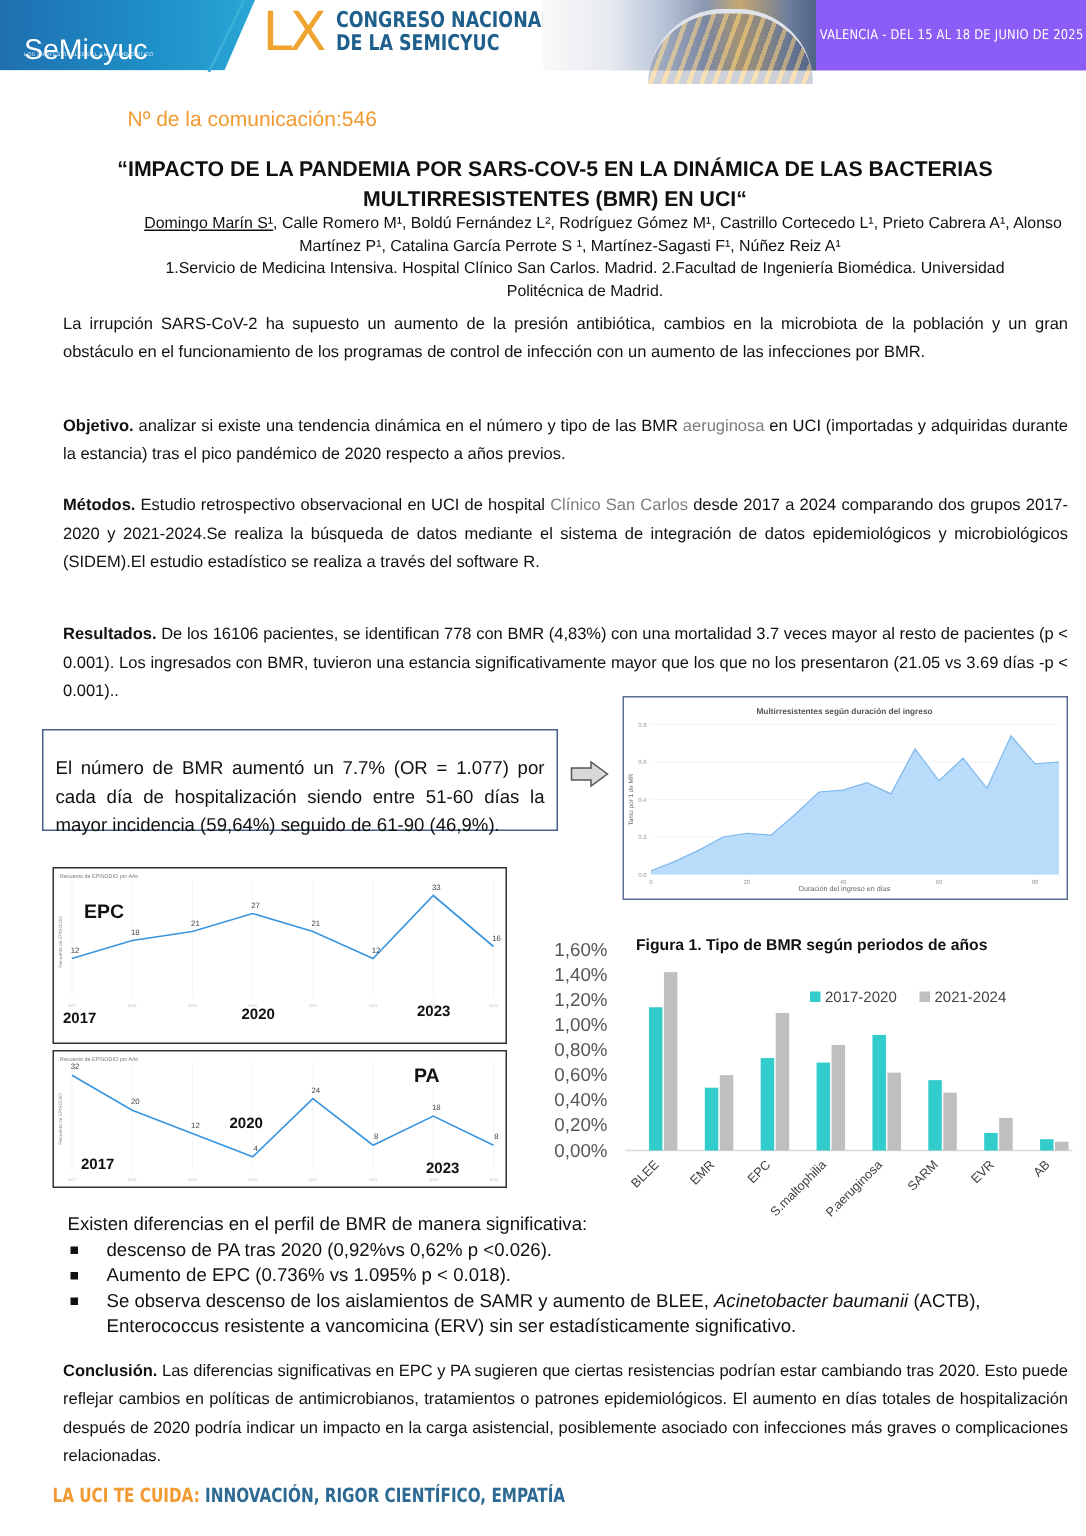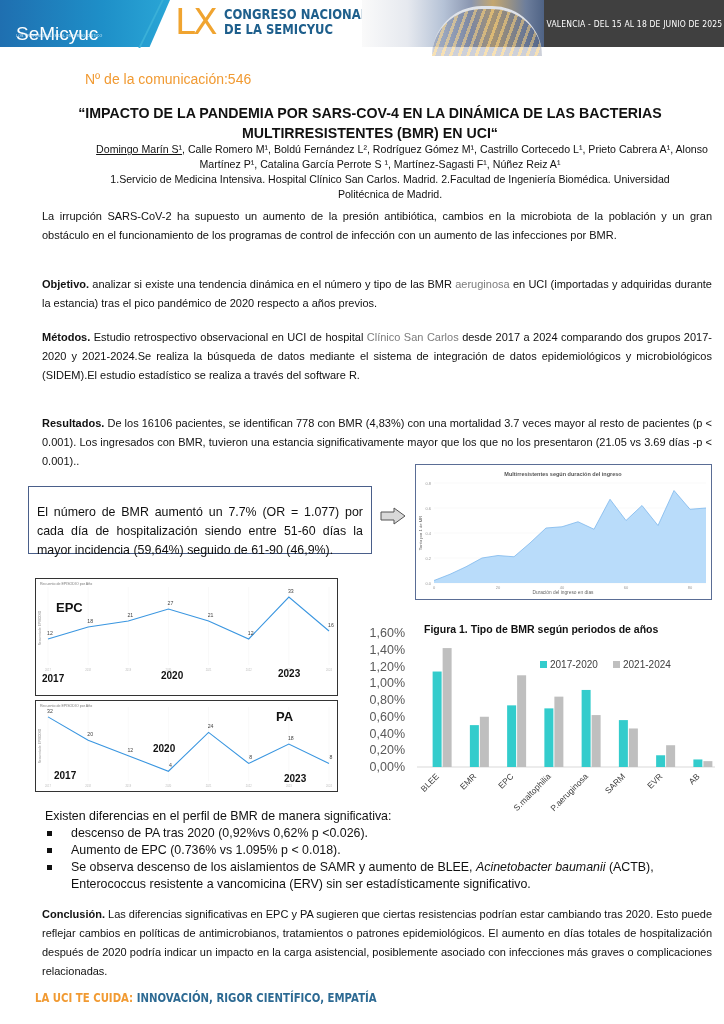--- a/index.html
+++ b/index.html
@@ -13,21 +13,21 @@
     clip-path: polygon(0 0, 100% 0, 88% 100%, 0 100%); }
   .hdr-logo .logo-text { position: absolute; left: 16px; top: 23px; color: #fff; font-size: 19px; letter-spacing: 0px; font-family: Liberation Sans, sans-serif; }
   .hdr-logo .logo-sub { position: absolute; left: 16px; top: 34px; color: #d9eefa; font-size: 3.5px; letter-spacing: 0.2px; white-space: nowrap; }
   .hdr-line { position: absolute; left: 150px; top: 0; width: 2px; height: 48px; background: #3ab0d8; transform: skewX(-26deg); }
   .hdr-congress { position: absolute; left: 175px; top: 4px; display: flex; align-items: center; }
   .hdr-lx { color: #f0a430; font-size: 36px; font-family: "DejaVu Sans", sans-serif; line-height: 36px; letter-spacing: -2px; }
   .hdr-cong-text { margin-left: 8px; color: #1e5f8c; font-size: 14.5px; line-height: 15px; font-family: "DejaVu Sans", sans-serif; font-weight: bold; transform: scaleX(0.8); transform-origin: left; }
   .hdr-photo { position: absolute; left: 362px; top: 0; width: 182px; height: 47px;
     background: linear-gradient(90deg, #fafafa 0%, #e6e9ef 25%, #b5c2d6 45%, #8a96b0 60%, #c4a770 72%, #6d7e9c 90%, #4f6385 100%); }
   .hdr-photo .arch { position: absolute; left: 70px; top: 6px; width: 110px; height: 50px; border-radius: 55px 55px 0 0; border-top: 3px solid #dfe3ea; background: repeating-linear-gradient(110deg, rgba(240,200,120,0.55) 0 3px, rgba(90,100,130,0.3) 3px 8px); }
-  .hdr-date { position: absolute; left: 544px; top: 0; width: 180px; height: 47px; background: #404040; color: #fff; font-size: 9px; display: flex; align-items: center; justify-content: center; letter-spacing: 0.2px; font-family: "DejaVu Sans", sans-serif; }
+  .hdr-date { position: absolute; left: 544px; top: 0; width: 180px; height: 47px; background: #8b5cf6; color: #fff; font-size: 9px; display: flex; align-items: center; justify-content: center; letter-spacing: 0.2px; font-family: "DejaVu Sans", sans-serif; }
   .hdr-date span { transform: scaleX(0.85); display: inline-block; white-space: nowrap; }
 
   
   .com-number { position: absolute; left: 45px; top: 71px; color: #f19a32; font-size: 14px; margin-left: 40px; }
   .title { position: absolute; left: 40px; top: 103px; width: 660px; text-align: center; font-weight: bold; font-size: 14.2px; line-height: 20px; color: #111; }
   .authors { position: absolute; left: 40px; top: 142px; width: 680px; text-align: center; font-size: 10.6px; line-height: 15px; color: #111; }
   .authors .first { text-decoration: underline; padding-left: 44px; }
   .affil { position: absolute; left: 70px; top: 172px; width: 640px; text-align: center; font-size: 10.6px; line-height: 15px; color: #111; }
 
   
@@ -79,21 +79,21 @@
   <div class="hdr-photo">
       <div class="arch"></div>
     </div>
   <div class="hdr-date">
       <span>VALENCIA - DEL 15 AL 18 DE JUNIO DE 2025</span>
     </div>
 </div>
 
 <div class="com-number">Nº de la comunicación:546</div>
 <div class="title">
-  <div>“IMPACTO DE LA PANDEMIA POR SARS-COV-4 EN LA DINÁMICA DE LAS BACTERIAS</div>
+  <div>“IMPACTO DE LA PANDEMIA POR SARS-COV-5 EN LA DINÁMICA DE LAS BACTERIAS</div>
   <div>MULTIRRESISTENTES (BMR) EN UCI“</div>
 </div>
 <div class="authors">
   <div><span class="first">Domingo Marín S¹</span><span>, Calle Romero M¹, Boldú Fernández L², Rodríguez Gómez M¹, Castrillo Cortecedo L¹, Prieto Cabrera A¹, Alonso</span></div>
   <div>Martínez P¹, Catalina García Perrote S ¹, Martínez-Sagasti F¹, Núñez Reiz A¹</div>
 </div>
 <div class="affil">
   <div>1.Servicio de Medicina Intensiva. Hospital Clínico San Carlos. Madrid. 2.Facultad de Ingeniería Biomédica. Universidad</div>
   <div>Politécnica de Madrid.</div>
 </div>

